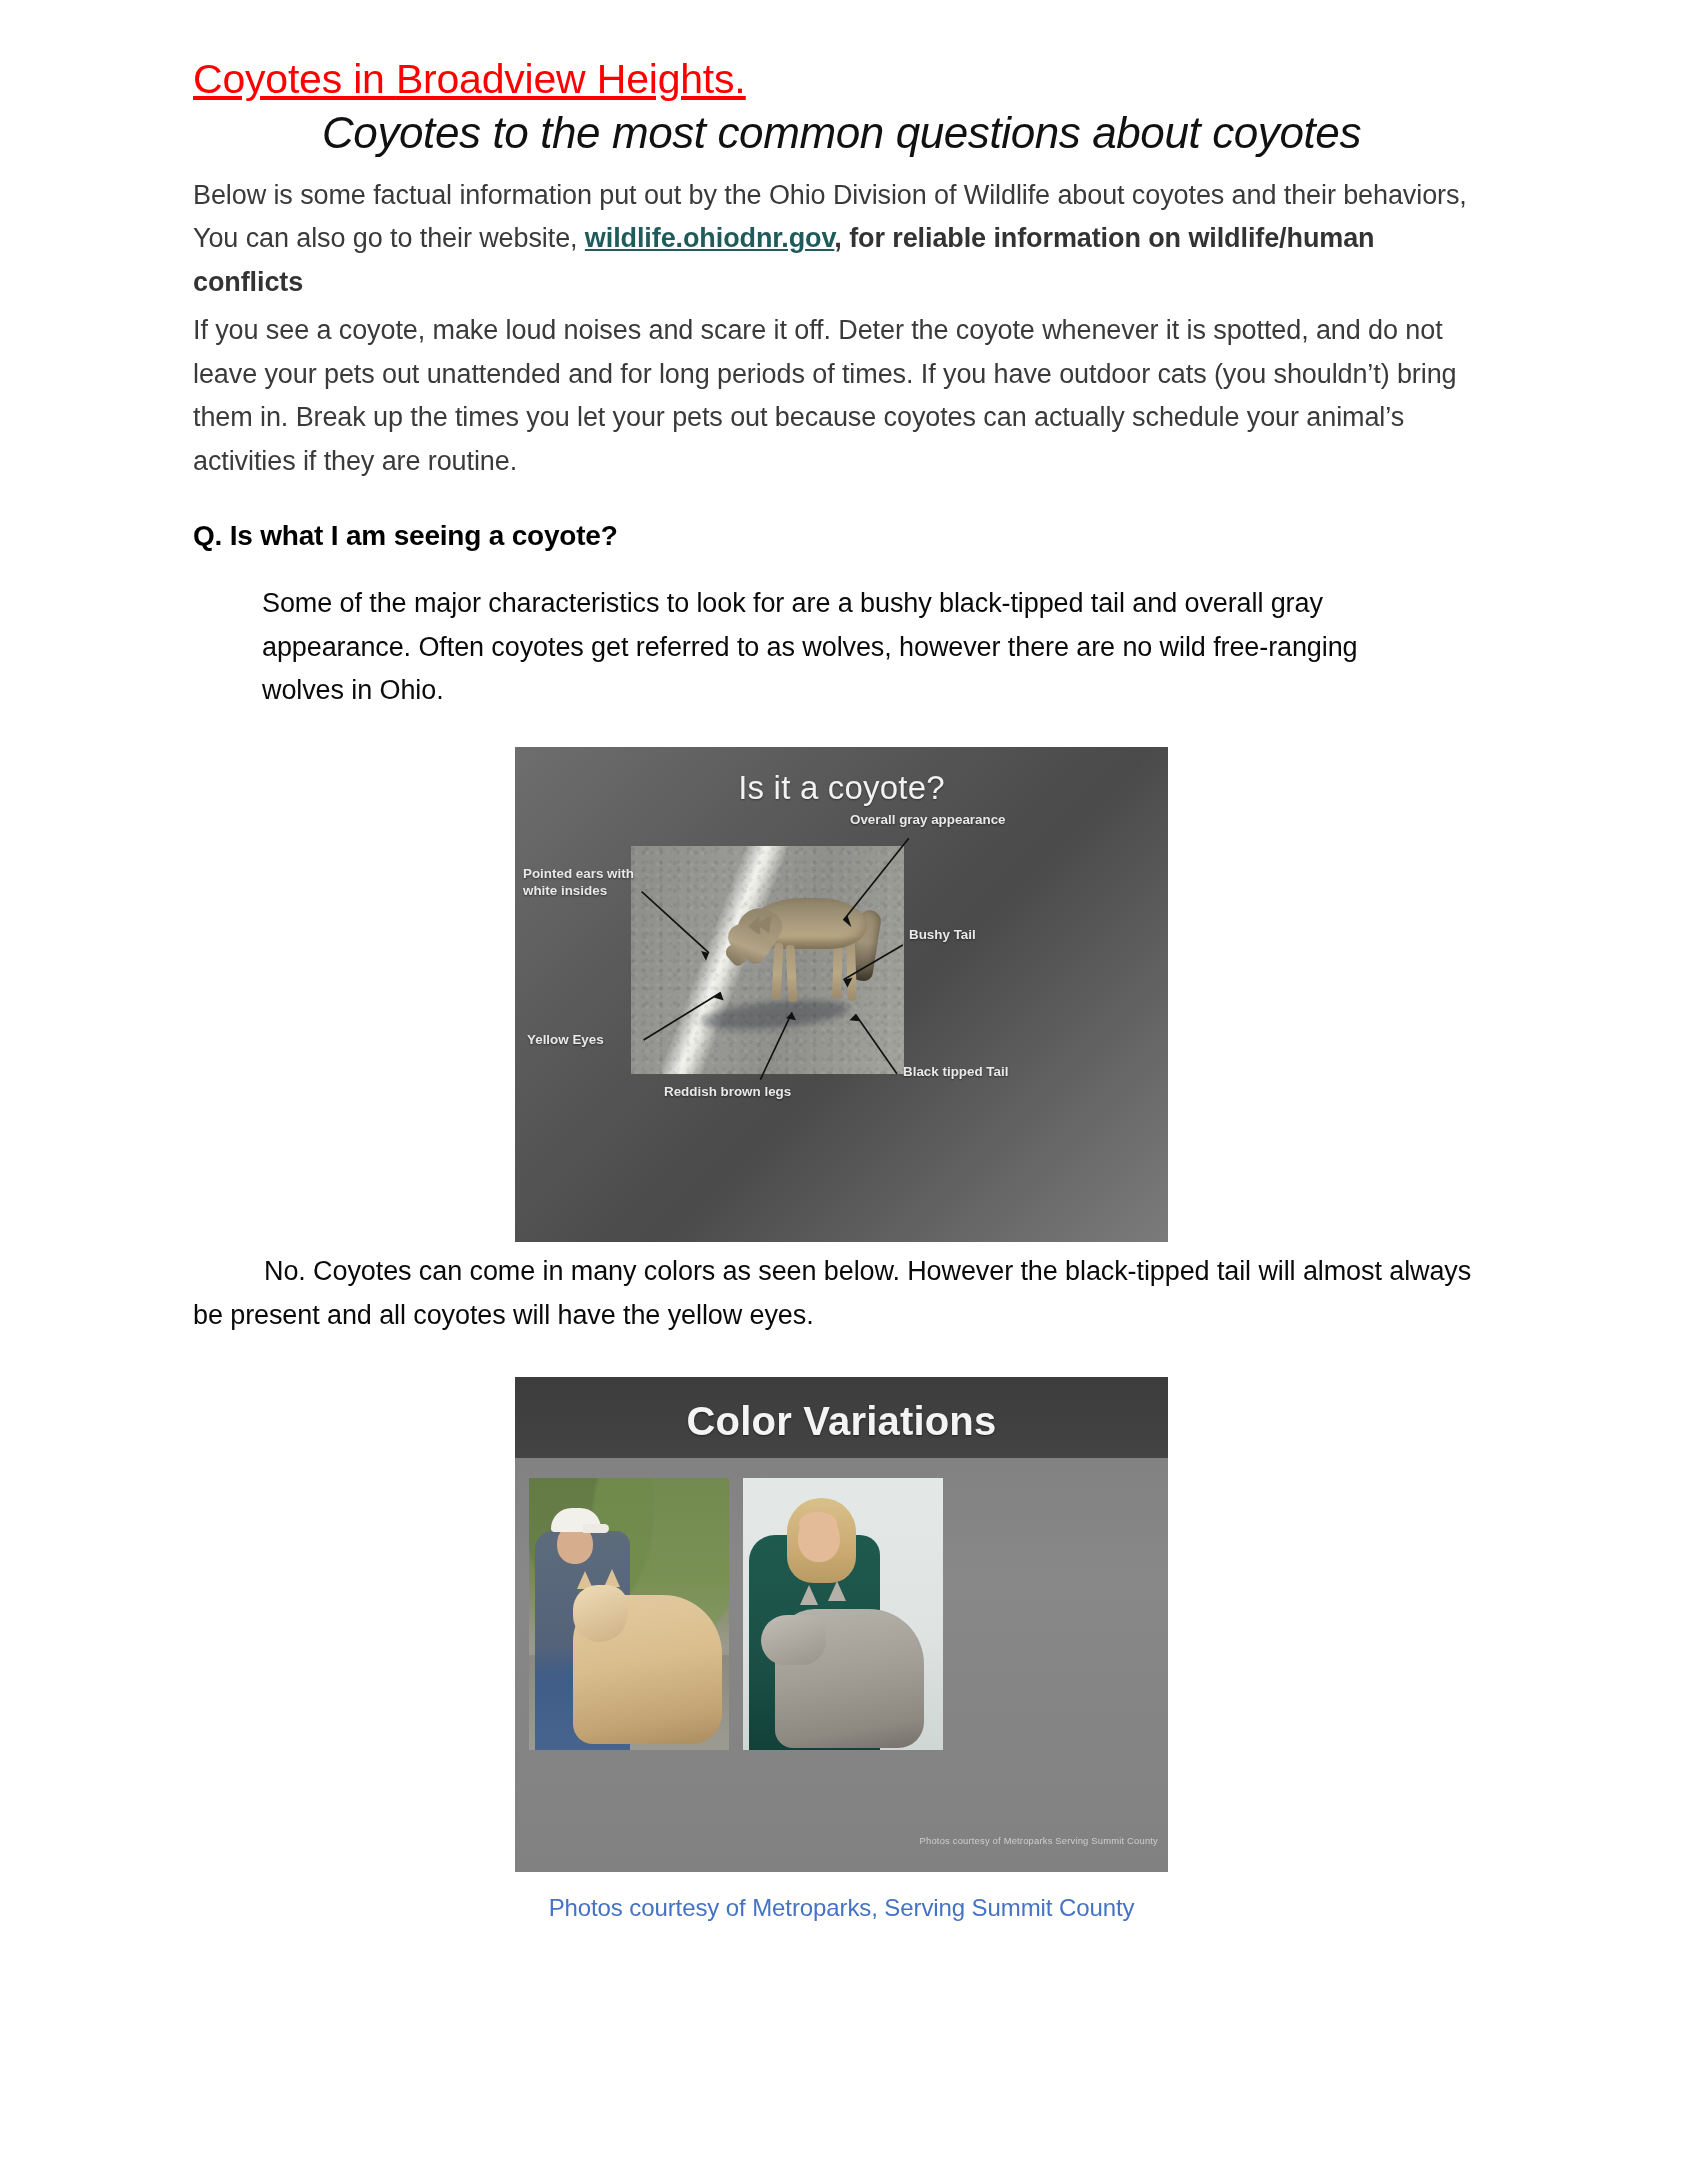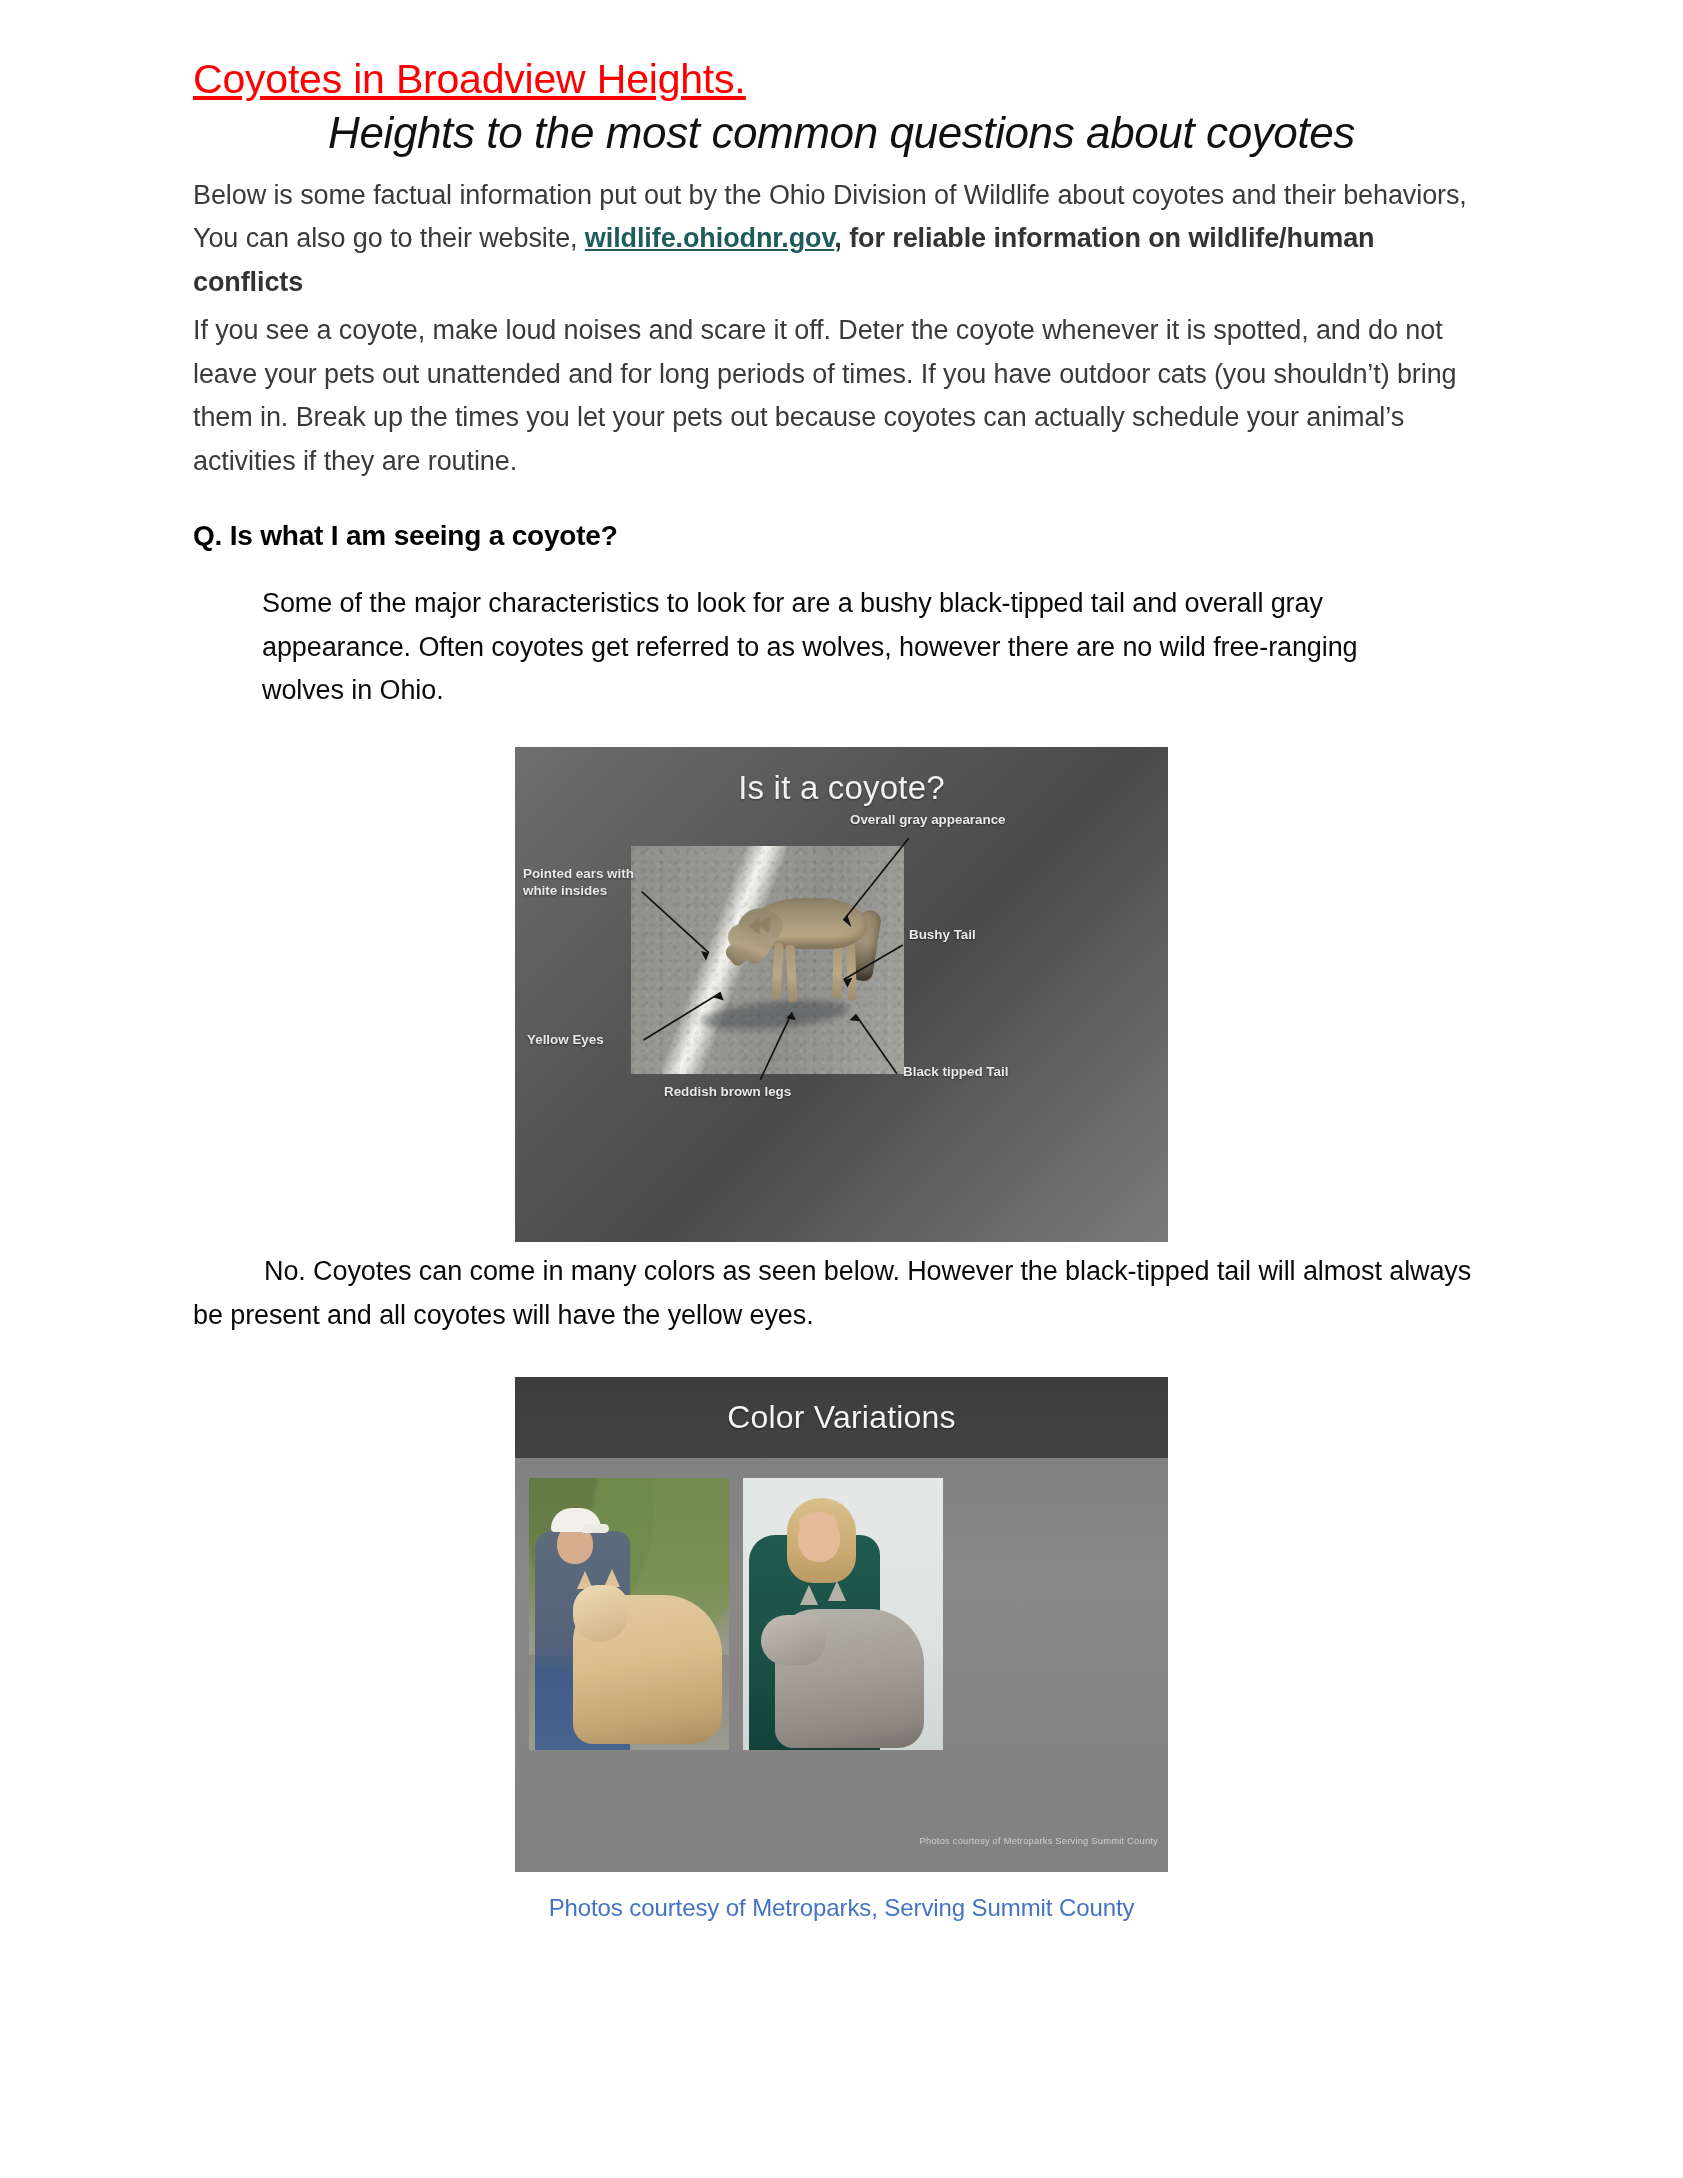--- a/index.html
+++ b/index.html
@@ -235,23 +235,24 @@
     overflow: hidden;
   }
   .var-card .bar {
     position: absolute; top: 0; left: 0; right: 0; height: 81px;
     background: linear-gradient(180deg, #3d3d3d 0%, #434343 100%);
   }
   .var-card .card-title {
     position: absolute; top: 22px; left: 0; right: 0;
     text-align: center;
     color: #f4f4f4;
-    font-size: 32px;
+    font-size: 40px;
     letter-spacing: 0.2px;
     text-shadow: 0 1px 2px rgba(0,0,0,.5);
+    font-weight: bold;
   }
   .var-row {
     position: absolute;
     top: 101px; left: 14px;
     display: flex;
     gap: 14px;
   }
   .vphoto { width: 200px; height: 272px; position: relative; overflow: hidden; }
 
   
@@ -344,21 +345,21 @@
   }
 </style>
 </head>
 <body>
 
 <div class="page">
   <div class="content">
 
     <h1 class="doc-title"><span>Coyotes in </span><span class="u">Broadview Heights.</span></h1>
 
-    <h2 class="doc-subtitle">Heights to the most common questions about coyotes</h2>
+    <h2 class="doc-subtitle">Coyotes to the most common questions about coyotes</h2>
 
     <p class="intro"><span>Below is some factual information put out by the Ohio Division of Wildlife about coyotes and their behaviors,  You can also go to their website, </span><a class="link" href="#">wildlife.ohiodnr.gov</a><span class="b">, for reliable information on wildlife/human conflicts</span></p>
 
     <p class="intro">If you see a coyote, make loud noises and scare it off. Deter the coyote whenever it is spotted, and do not leave your pets out unattended and for long periods of times.  If you have outdoor cats (you shouldn’t) bring them in. Break up the times you let your pets out because coyotes can actually schedule your animal’s activities if they are routine.</p>
 
     <h3 class="q-heading">Q. Is what I am seeing a coyote?</h3>
     <p class="answer indented">Some of the major characteristics to look for are a bushy black-tipped tail and overall gray appearance. Often coyotes get referred to as wolves, however there are no wild free-ranging wolves in Ohio.</p>
 
     <div class="figure">
       <div class="info-card">

